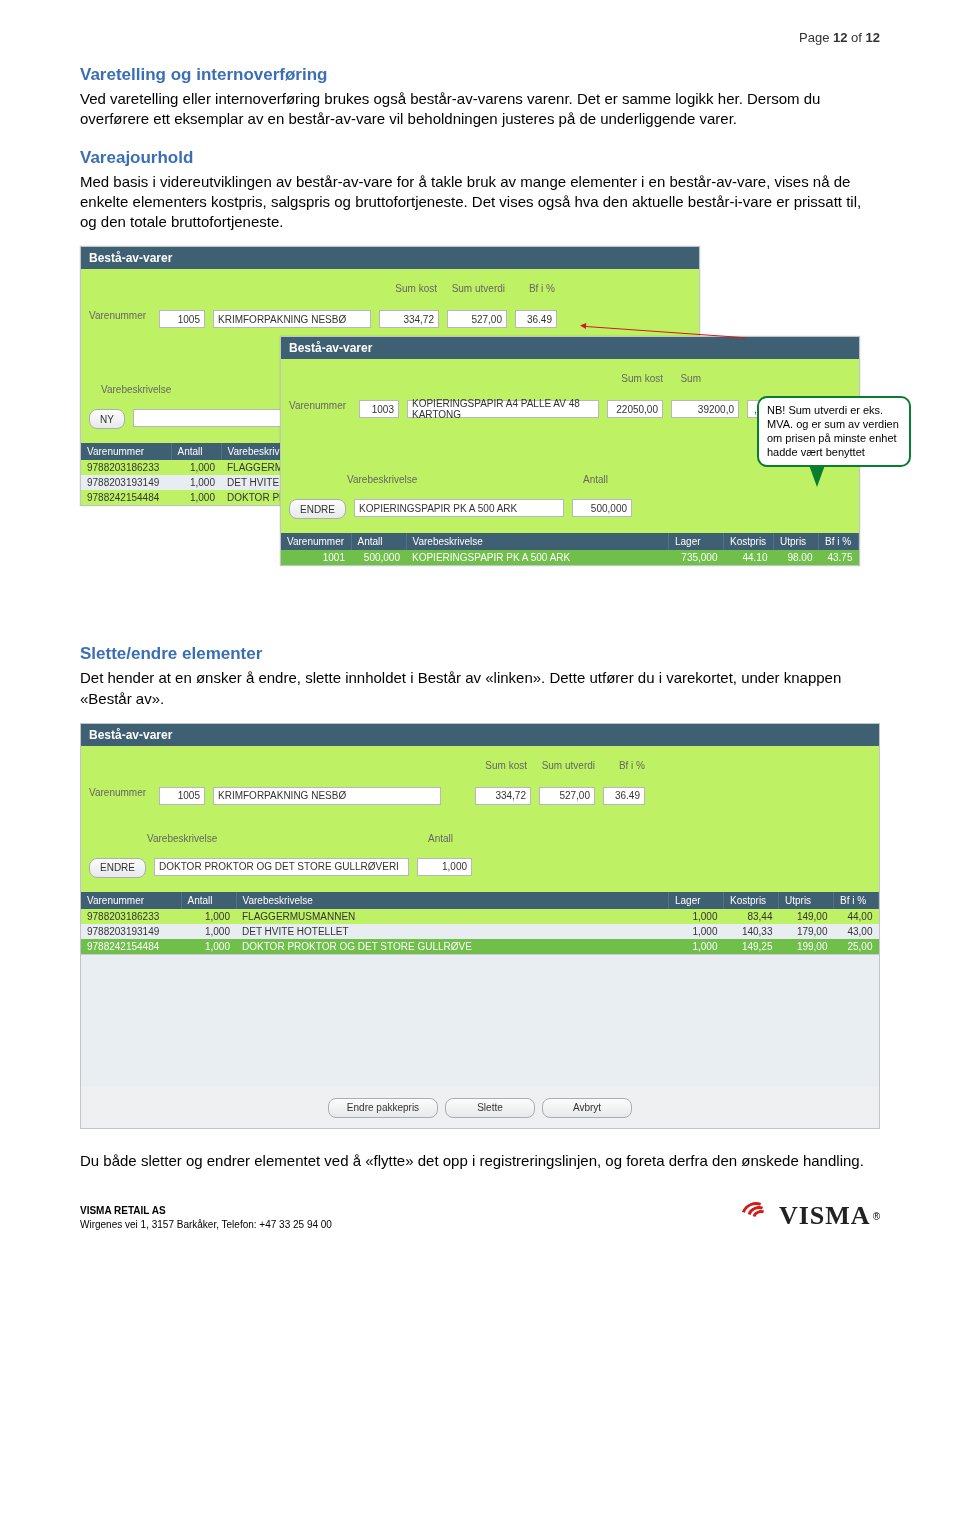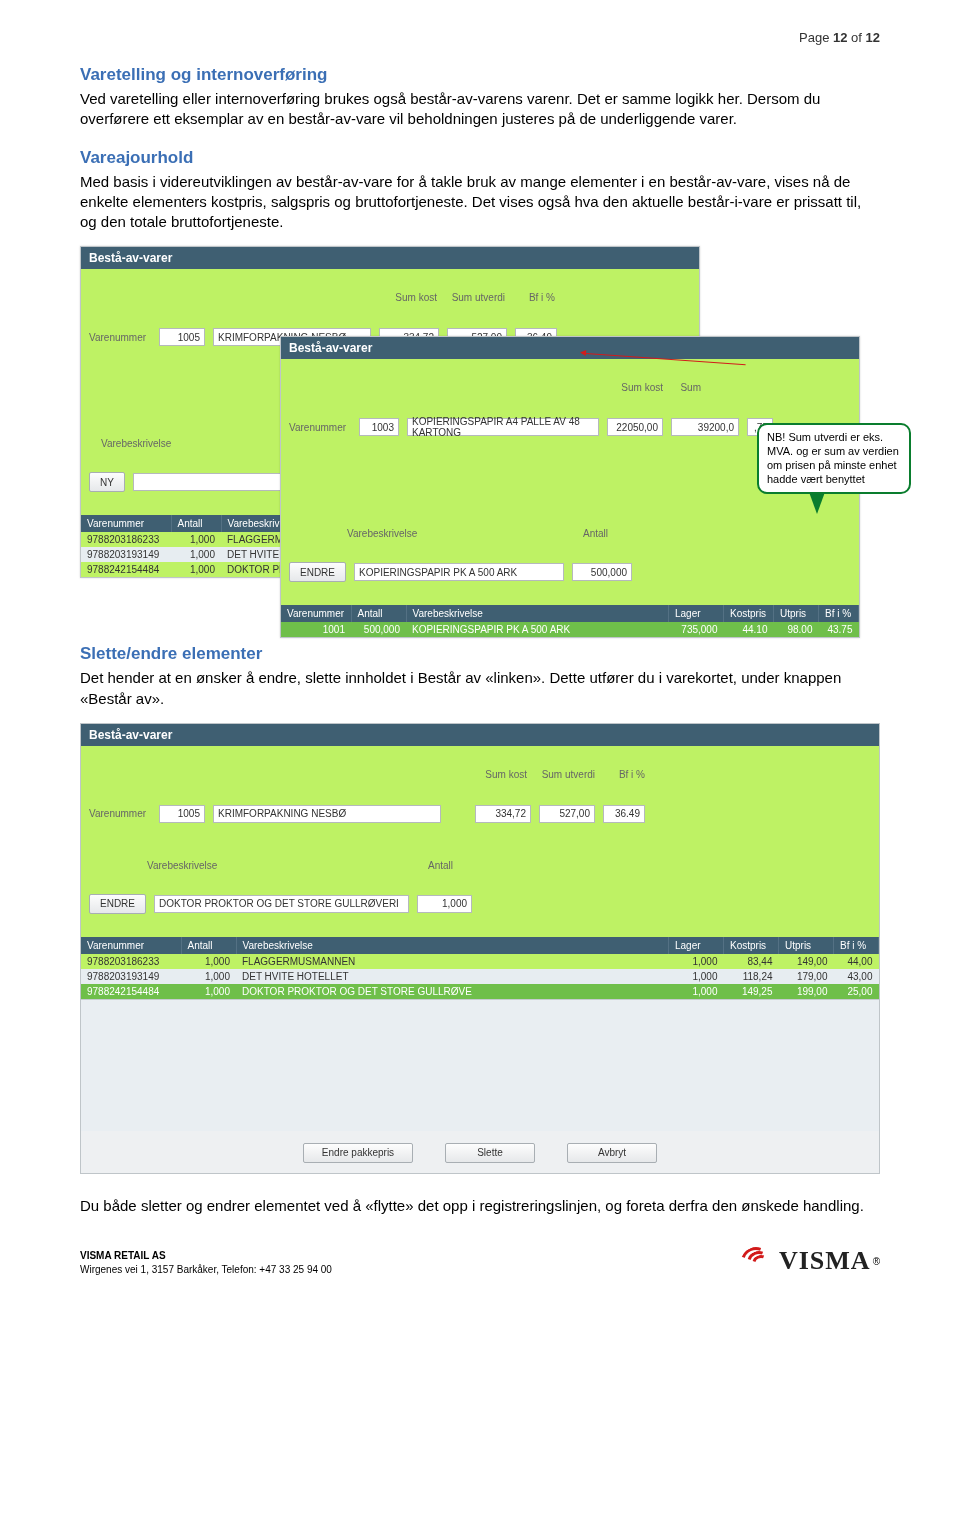--- a/index.html
+++ b/index.html
@@ -21,36 +21,36 @@
     font-size: 11px;
     color: #333;
   }
   .panel-title {
     background: #3f5f72;
     color: #fff;
     padding: 4px 8px;
     font-weight: bold;
     font-size: 12px;
   }
-  .panel-row { display: flex; align-items: center; padding: 23px 8px; gap: 8px; }
+  .panel-row { display: flex; padding: 14px 8px; gap: 8px; }
   .panel-row.header-labels { padding-bottom: 2px; }
   .lbl { color: #666; font-size: 10px; }
   .fld {
     background: #fff;
     border: 1px solid #b5b9bd;
     padding: 2px 4px;
     font-size: 10px;
     height: 18px;
     display: flex;
     align-items: center;
   }
   .btn {
     background: linear-gradient(#fdfdfd, #e6e8ea);
     border: 1px solid #a8aeb3;
-    border-radius: 2px;
+    border-radius: 8px;
     padding: 2px 10px;
     font-size: 10px;
     height: 20px;
     display: inline-flex;
     align-items: center;
     justify-content: center;
   }
   table.dg {
     width: 100%;
     border-collapse: collapse;
@@ -124,21 +124,21 @@
     box-shadow: 0 0 2px rgba(0,0,0,0.15);
   }
   .layer.back { left: 0; top: 0; width: 620px; }
   .layer.front { left: 200px; top: 90px; width: 580px; }
   .bigpanel { width: 100%; }
   .empty-grid {
     background: #e9eef2;
     height: 132px;
     border-top: 1px solid #c6ccd0;
   }
-  .btn-row { display: flex; gap: 32px; justify-content: center; padding: 12px 0 10px 0; background:#eef0f2;}
+  .btn-row { display: flex; gap: 7px; justify-content: center; padding: 12px 0 10px 0; background:#eef0f2;}
   .footer {
     display: flex;
     justify-content: space-between;
     align-items: flex-end;
     margin-top: 30px;
   }
   .footer-left { font-size: 10px; line-height: 1.35; }
   .footer-left .co { font-weight: bold; }
   .visma-logo { display: flex; align-items: center; gap: 2px; }
   .visma-swoosh {
@@ -335,21 +335,21 @@
       <td class="right-align">1,000</td>
           <td class="right-align">83,44</td>
           <td class="right-align">149,00</td>
           <td class="right-align">44,00</td>
     </tr>
     <tr class="row-alt">
       <td>9788203193149</td>
           <td class="right-align">1,000</td>
           <td>DET HVITE HOTELLET</td>
       <td class="right-align">1,000</td>
-          <td class="right-align">118,24</td>
+          <td class="right-align">140,33</td>
           <td class="right-align">179,00</td>
           <td class="right-align">43,00</td>
     </tr>
     <tr class="row-green">
       <td>9788242154484</td>
           <td class="right-align">1,000</td>
           <td>DOKTOR PROKTOR OG DET STORE GULLRØVE</td>
       <td class="right-align">1,000</td>
           <td class="right-align">149,25</td>
           <td class="right-align">199,00</td>

